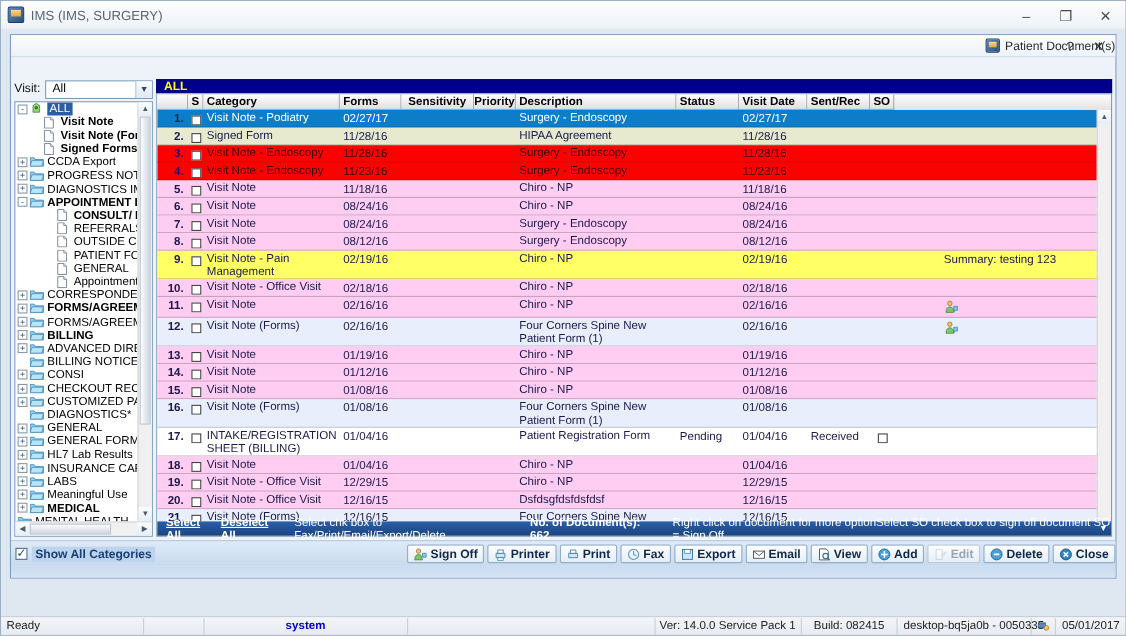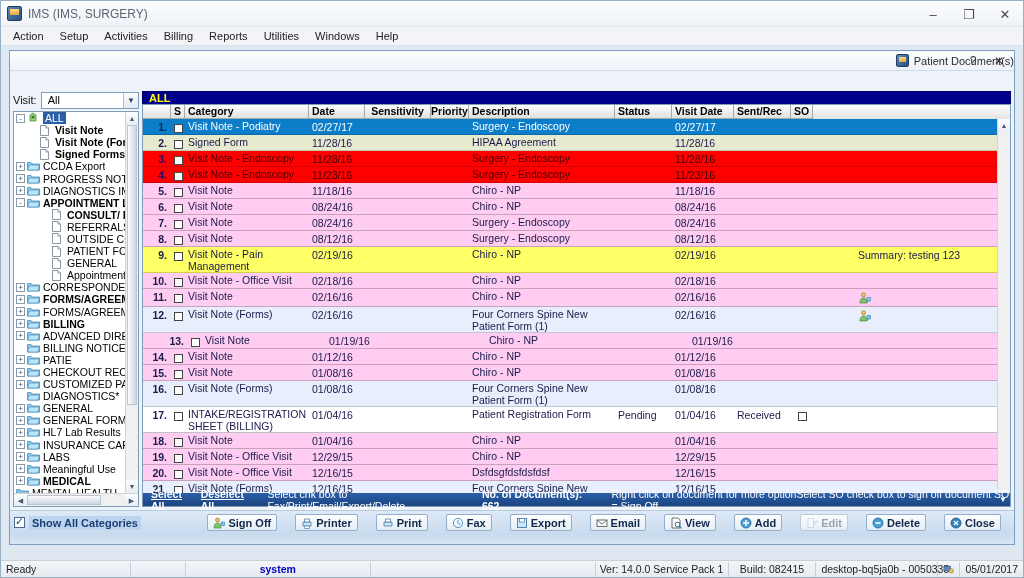--- a/index.html
+++ b/index.html
@@ -227,21 +227,21 @@
   }
   .showall { display:flex; align-items:center; }
   .showall .cb {
     width:11px; height:11px; border:1px solid #4a6c92; background:#fff;
     margin-right:4px; position:relative;
   }
   .showall .cb::after{
     content:"✓"; position:absolute; left:0px; top:-3px; font-size:11px; color:#2a4a72;
   }
   .showall .lab { font-weight:bold; color:#1c3f73; font-size:11px; background:#bcd4ee; padding:1px 3px;}
-  .btns { position:absolute; right:13px; display:flex; gap:18px; }
+  .btns { position:absolute; right:0; display:flex; gap:3px; }
   .tb {
     height:17px; min-width:44px; display:flex; align-items:center; gap:3px;
     padding:0 5px; font-size:11px; font-weight:bold; color:#12284a;
     background:linear-gradient(#fdfefe,#e4edf7);
     border:1px solid #93aecb; border-radius:2px;
   }
   .tb.disabled { color:#9aa5b1; border-color:#c0cad6; }
   .tb .bi { width:12px; height:12px; flex:none; position:relative; }
   .cw-spacer { height:10px; background:linear-gradient(#c8daee,#d7e6f5); }
 
@@ -267,30 +267,20 @@
   <div class="titlebar">
     <div class="app-icon"></div>
     <div class="title">IMS (IMS, SURGERY)</div>
     <div class="win-btns">
       <div class="win-btn">–</div>
       <div class="win-btn">❐</div>
       <div class="win-btn close">✕</div>
     </div>
   </div>
 
-  <div class="menubar">
-    <div class="mi">Action</div>
-    <div class="mi">Setup</div>
-    <div class="mi">Activities</div>
-    <div class="mi">Billing</div>
-    <div class="mi">Reports</div>
-    <div class="mi">Utilities</div>
-    <div class="mi">Windows</div>
-    <div class="mi">Help</div>
-  </div>
 
   <div class="mdi">
     <div class="child-window">
 
       <div class="cw-title">
         <div class="ic"></div>
         <div class="t">Patient Document(s)</div>
         <div class="cw-btns">
           <div class="cw-btn">?</div>
           <div class="cw-btn">✕</div>
@@ -511,21 +501,21 @@
                   <span class="lab">BILLING NOTICES</span>
                 </div>
                 <div class="tnode ind1">
                   <span class="exp">+</span>
                   <span class="gi">
                     <svg width="13" height="10" viewBox="0 0 13 10">
                       <path d="M0.5 1.5 L4 1.5 L5 3 L12.5 3 L12.5 9 L0.5 9 Z" fill="#8fd0f5" stroke="#3a7fae" stroke-width="0.7"></path>
                       <path d="M2 4 L12.5 4 L11 9 L0.5 9 Z" fill="#b9e5fb" stroke="#3a7fae" stroke-width="0.6"></path>
                     </svg>
                   </span>
-                  <span class="lab">PATIE</span>
+                  <span class="lab">CONSI</span>
                 </div>
                 <div class="tnode ind1">
                   <span class="exp">+</span>
                   <span class="gi">
                     <svg width="13" height="10" viewBox="0 0 13 10">
                       <path d="M0.5 1.5 L4 1.5 L5 3 L12.5 3 L12.5 9 L0.5 9 Z" fill="#8fd0f5" stroke="#3a7fae" stroke-width="0.7"></path>
                       <path d="M2 4 L12.5 4 L11 9 L0.5 9 Z" fill="#b9e5fb" stroke="#3a7fae" stroke-width="0.6"></path>
                     </svg>
                   </span>
                   <span class="lab">CHECKOUT RECEIP</span>
@@ -645,21 +635,21 @@
           </div>
         </div>
 
         <div class="right-pane">
           <div class="grid-title">ALL</div>
           <div class="grid-wrap">
             <div class="grid-head" id="grid-head">
                 <div class="gh" style="width: 28px;"></div>
                 <div class="gh center" style="width: 14px;">S</div>
                 <div class="gh" style="width: 124px;">Category</div>
-                <div class="gh" style="width: 56px;">Date</div>
+                <div class="gh" style="width: 56px;">Forms</div>
                 <div class="gh center" style="width: 66px;">Sensitivity</div>
                 <div class="gh center" style="width: 38px;">Priority</div>
                 <div class="gh" style="width: 146px;">Description</div>
                 <div class="gh" style="width: 57px;">Status</div>
                 <div class="gh" style="width: 62px;">Visit Date</div>
                 <div class="gh" style="width: 57px;">Sent/Rec</div>
                 <div class="gh" style="width: 22px;">SO</div>
               </div>
             <div class="grid-body">
               <div id="grid-rows">
@@ -857,21 +847,21 @@
                     <div class="gc" style="width: 62px;">02/16/16</div>
                     <div class="gc" style="width: 57px;"></div>
                     <div class="gc" style="width: 22px; display: flex; justify-content: center; padding-left: 0px;"></div>
                     <div class="gc" style="width: 185px; padding-left: 46px;"><span class="note-ic"><svg width="12" height="12" viewBox="0 0 12 12">
                           <circle cx="4.5" cy="2.8" r="2" fill="#f5c06a" stroke="#8a6a20" stroke-width="0.6"></circle>
                           <path d="M1 11 C1 7 3 6 4.5 6 C6 6 8 7 8 11 Z" fill="#7ec46a" stroke="#3a7a2c" stroke-width="0.6"></path>
                           <path d="M8 5.5 L11.5 5.5 L11.5 9 L9.5 9 L8.5 10.3 L8.5 9 L8 9 Z" fill="#7fc5f0" stroke="#2f7fb0" stroke-width="0.6"></path>
                         </svg></span></div>
                   </div>
                   <div class="grow pink">
-                    <div class="gc num" style="width: 28px; margin-left: 17px;">13.</div>
+                    <div class="gc num" style="width: 28px;">13.</div>
                     <div class="gc" style="width: 14px; display: flex; justify-content: center; padding-left: 0px;">
                       <span class="cbox"></span>
                     </div>
                     <div class="gc wrap" style="width: 124px;">Visit Note</div>
                     <div class="gc" style="width: 56px;">01/19/16</div>
                     <div class="gc" style="width: 66px;"></div>
                     <div class="gc" style="width: 38px;"></div>
                     <div class="gc wrap" style="width: 146px;">Chiro - NP</div>
                     <div class="gc" style="width: 57px;"></div>
                     <div class="gc" style="width: 62px;">01/19/16</div>

